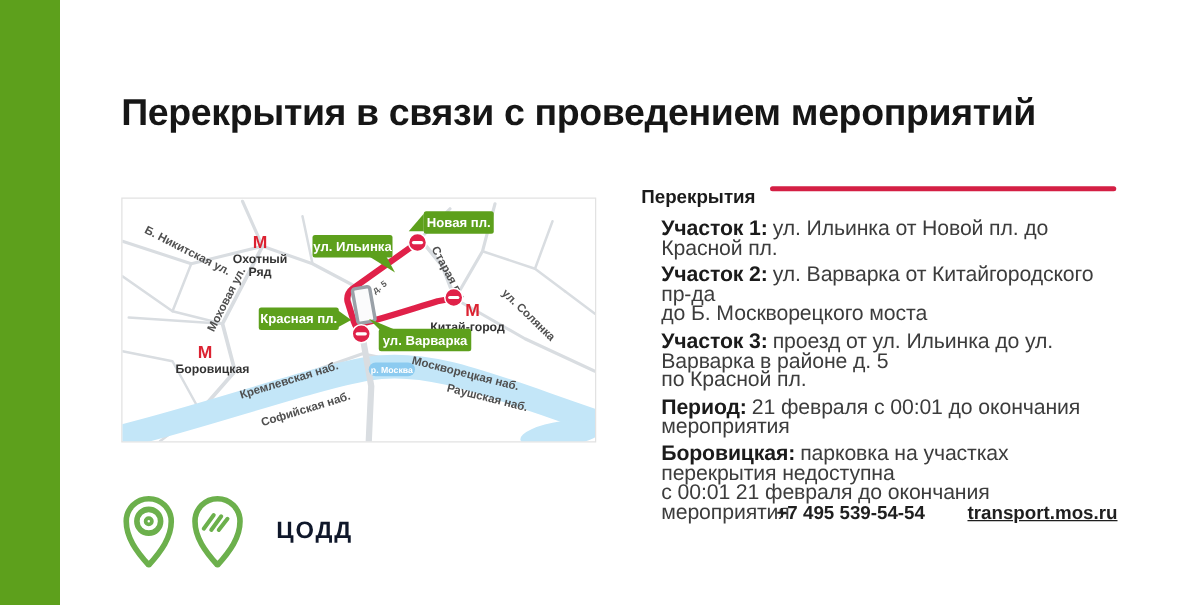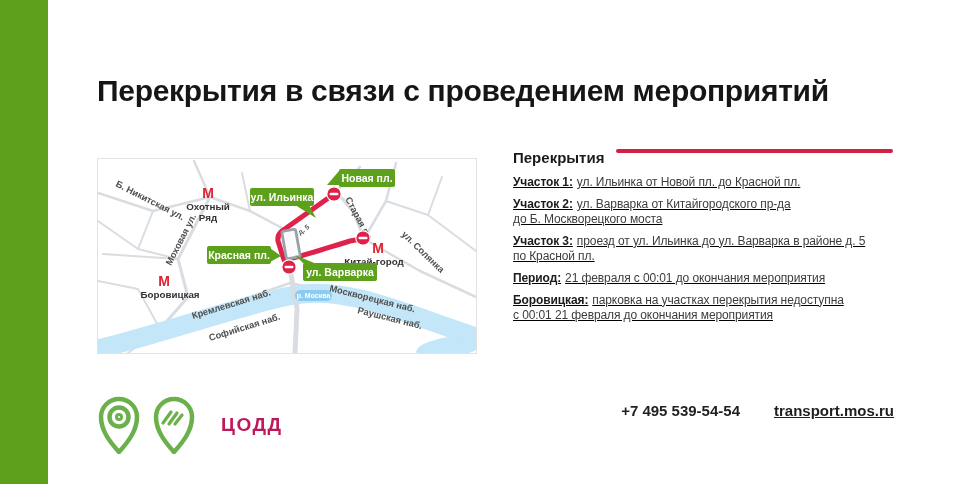--- a/index.html
+++ b/index.html
@@ -16,29 +16,29 @@
   
   .map-panel { position:absolute; left:97px; top:158px; width:380px; height:196px;
     background:#ffffff; border:1px solid #e2e2e2; }
   .map-panel svg { display:block; }
 
   
   .details { position:absolute; left:513px; top:149px; width:380px; }
   .details-header { display:flex; align-items:flex-start; gap:12px; height:20px; }
   .details-header .hdr { font-size:15px; font-weight:700; color:#1b1b1b; }
   .details-header .red-line { flex:1; height:4px; background:#d41f44; border-radius:2px; }
-  .detail { margin:6px 0 0 0; font-size:12px; line-height:15.6px; letter-spacing:-0.1px;text-decoration:underline; }
+  .detail { margin:6px 0 0 16px; font-size:17px; line-height:15.6px; letter-spacing:-0.1px; }
   .detail b { font-weight:700; color:#1b1b1b; margin-right:4px; }
   .detail span { color:#3c3c3c; white-space:pre-line; }
 
   
   .footer-logo { position:absolute; left:96px; top:396px; display:flex; align-items:center; }
   .footer-logo svg { display:block; }
   .pin { margin-right:9px; }
-  .org-name { margin-left:15px; font-size:19px; font-weight:700; color:#be185d; letter-spacing:1.5px; }
+  .org-name { margin-left:15px; font-size:19px; font-weight:700; color:#0f172a; letter-spacing:1.5px; }
 
   .contacts { position:absolute; right:66px; top:400px; display:flex; gap:34px;
     font-size:15px; line-height:21px; font-weight:700; color:#1f1f1f; }
   .contacts .col-phone { text-align:right; }
   .contacts .col-links { text-align:left;text-decoration:underline; }
 </style>
 </head>
 <body>
 
 <div class="green-bar"></div>

